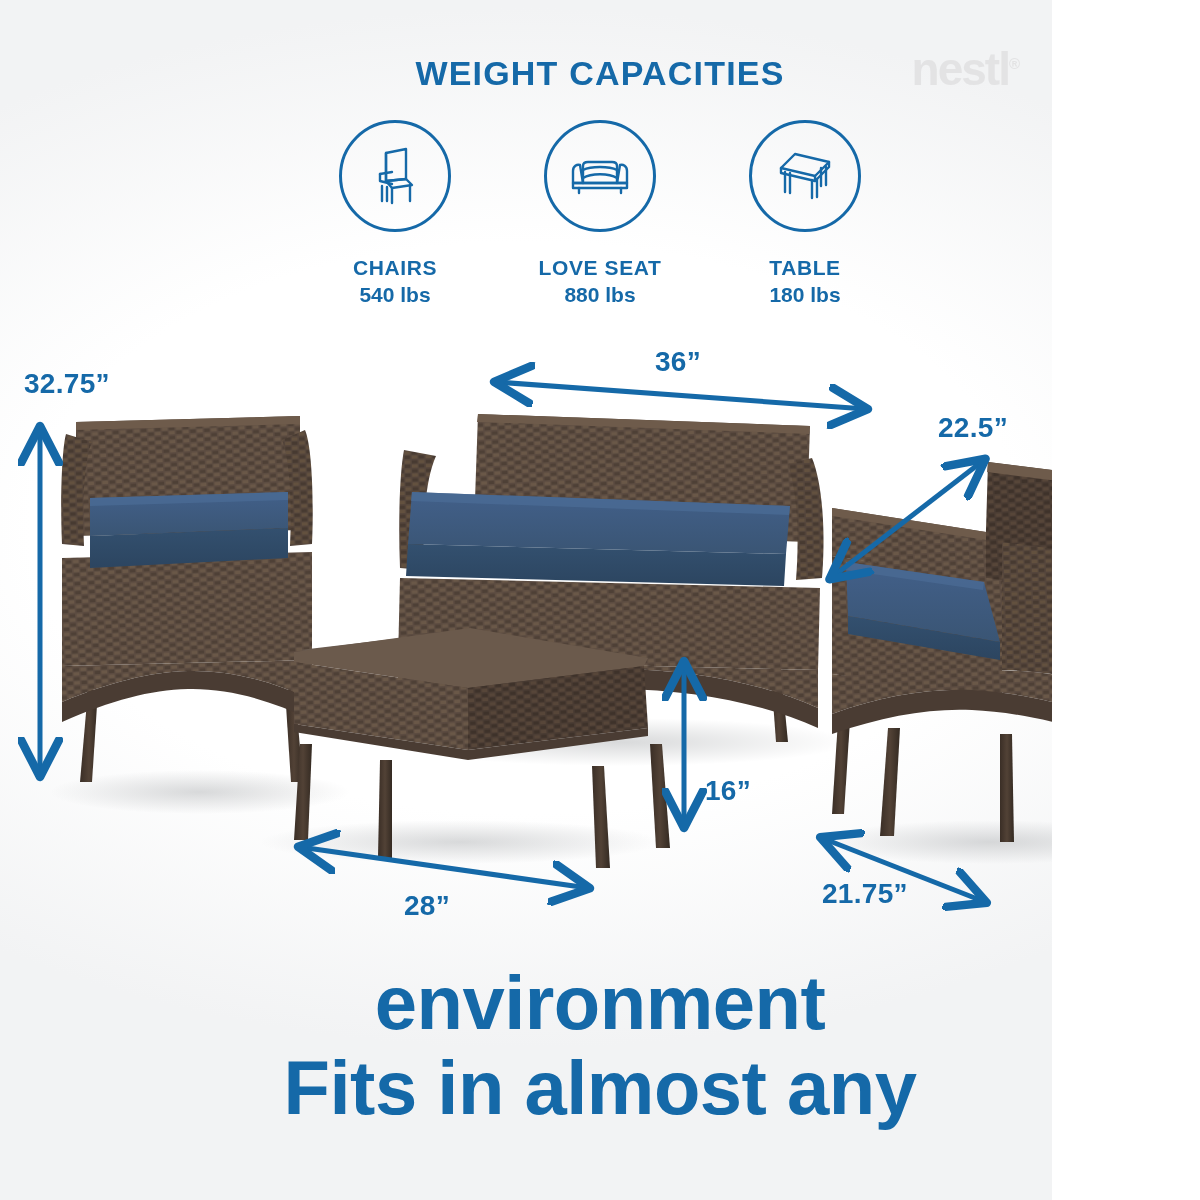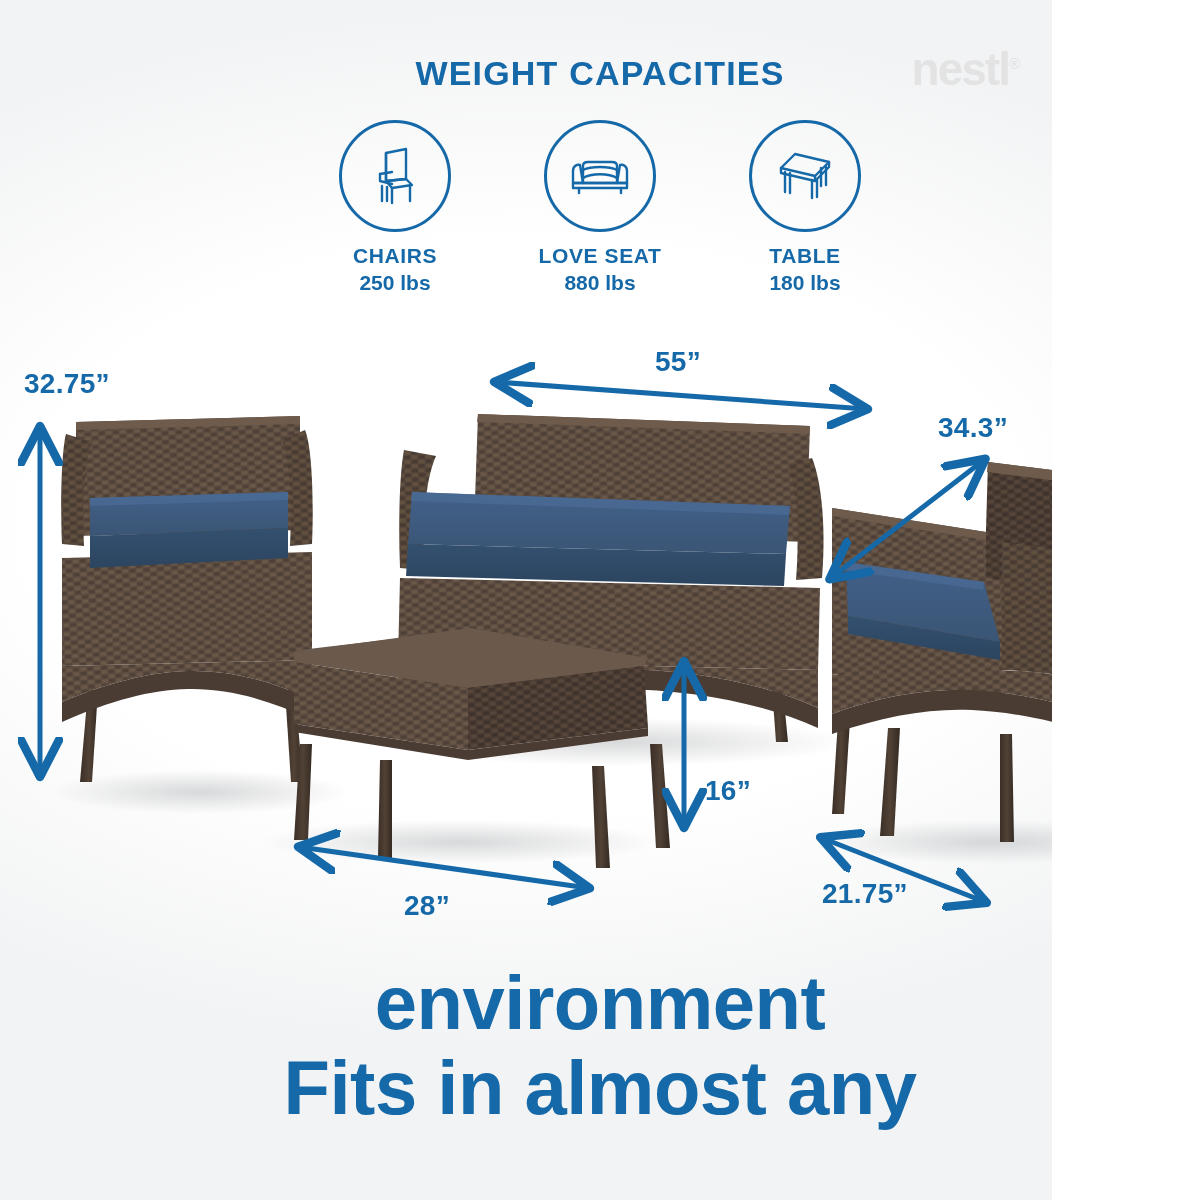--- a/index.html
+++ b/index.html
@@ -68,21 +68,21 @@
     width: 112px;
     height: 112px;
     border: 3px solid #1569a8;
     border-radius: 50%;
     display: flex;
     align-items: center;
     justify-content: center;
     box-sizing: border-box;
   }
   .capacity-label {
-    margin-top: 12px;
+    margin-top: 24px;
     font-size: 21px;
     font-weight: bold;
     letter-spacing: 0.6px;
     color: #1569a8;
     text-align: left;
   }
   .capacity-value {
     margin-top: 3px;
     font-size: 21px;
     font-weight: bold;
@@ -159,21 +159,21 @@
             <path d="M20 33 L32 31"></path>
             <path d="M20 33 L20 40 L32 43"></path>
             <path d="M22 45 L22 60"></path>
             <path d="M32 47 L32 62"></path>
             <path d="M50 44 L50 60"></path>
             <path d="M27 46 L27 60"></path>
           </g>
         </svg>
       </div>
       <div class="capacity-label">CHAIRS</div>
-      <div class="capacity-value">250 lbs</div>
+      <div class="capacity-value">540 lbs</div>
     </div>
 
     <div class="capacity-item">
       <div class="capacity-circle">
         <svg width="74" height="74" viewBox="0 0 74 74">
           <g fill="none" stroke="#1569a8" stroke-width="2.4" stroke-linejoin="round" stroke-linecap="round">
             <path d="M10 32 C10 27 14 25 17 26 L20 44 L10 44 Z"></path>
             <path d="M64 32 C64 27 60 25 57 26 L54 44 L64 44 Z"></path>
             <path d="M20 27 C20 24 22 23 25 23 L49 23 C52 23 54 24 54 27 L54 44 L20 44 Z"></path>
             <path d="M20 31 C28 27 46 27 54 31"></path>
@@ -369,22 +369,22 @@
     <line x1="831" y1="248" x2="984" y2="130" stroke="#1569a8" stroke-width="5" marker-start="url(#arrowStart)" marker-end="url(#arrowEnd)"></line>
 
     <line x1="684" y1="333" x2="684" y2="496" stroke="#1569a8" stroke-width="5" marker-start="url(#arrowStart)" marker-end="url(#arrowEnd)"></line>
 
     <line x1="300" y1="517" x2="588" y2="558" stroke="#1569a8" stroke-width="5" marker-start="url(#arrowStart)" marker-end="url(#arrowEnd)"></line>
 
     <line x1="822" y1="508" x2="985" y2="572" stroke="#1569a8" stroke-width="5" marker-start="url(#arrowStart)" marker-end="url(#arrowEnd)"></line>
   </svg>
 
   <div class="dim-label" id="dim-height">32.75”</div>
-  <div class="dim-label" id="dim-width">55”</div>
-  <div class="dim-label" id="dim-depth">34.3”</div>
+  <div class="dim-label" id="dim-width">36”</div>
+  <div class="dim-label" id="dim-depth">22.5”</div>
   <div class="dim-label" id="dim-table-h">16”</div>
   <div class="dim-label" id="dim-table-w">28”</div>
   <div class="dim-label" id="dim-chair-d">21.75”</div>
 
   <div id="headline">
     <span class="line">environment</span>
     <span class="line">Fits in almost any</span>
   </div>
 
 </div>

